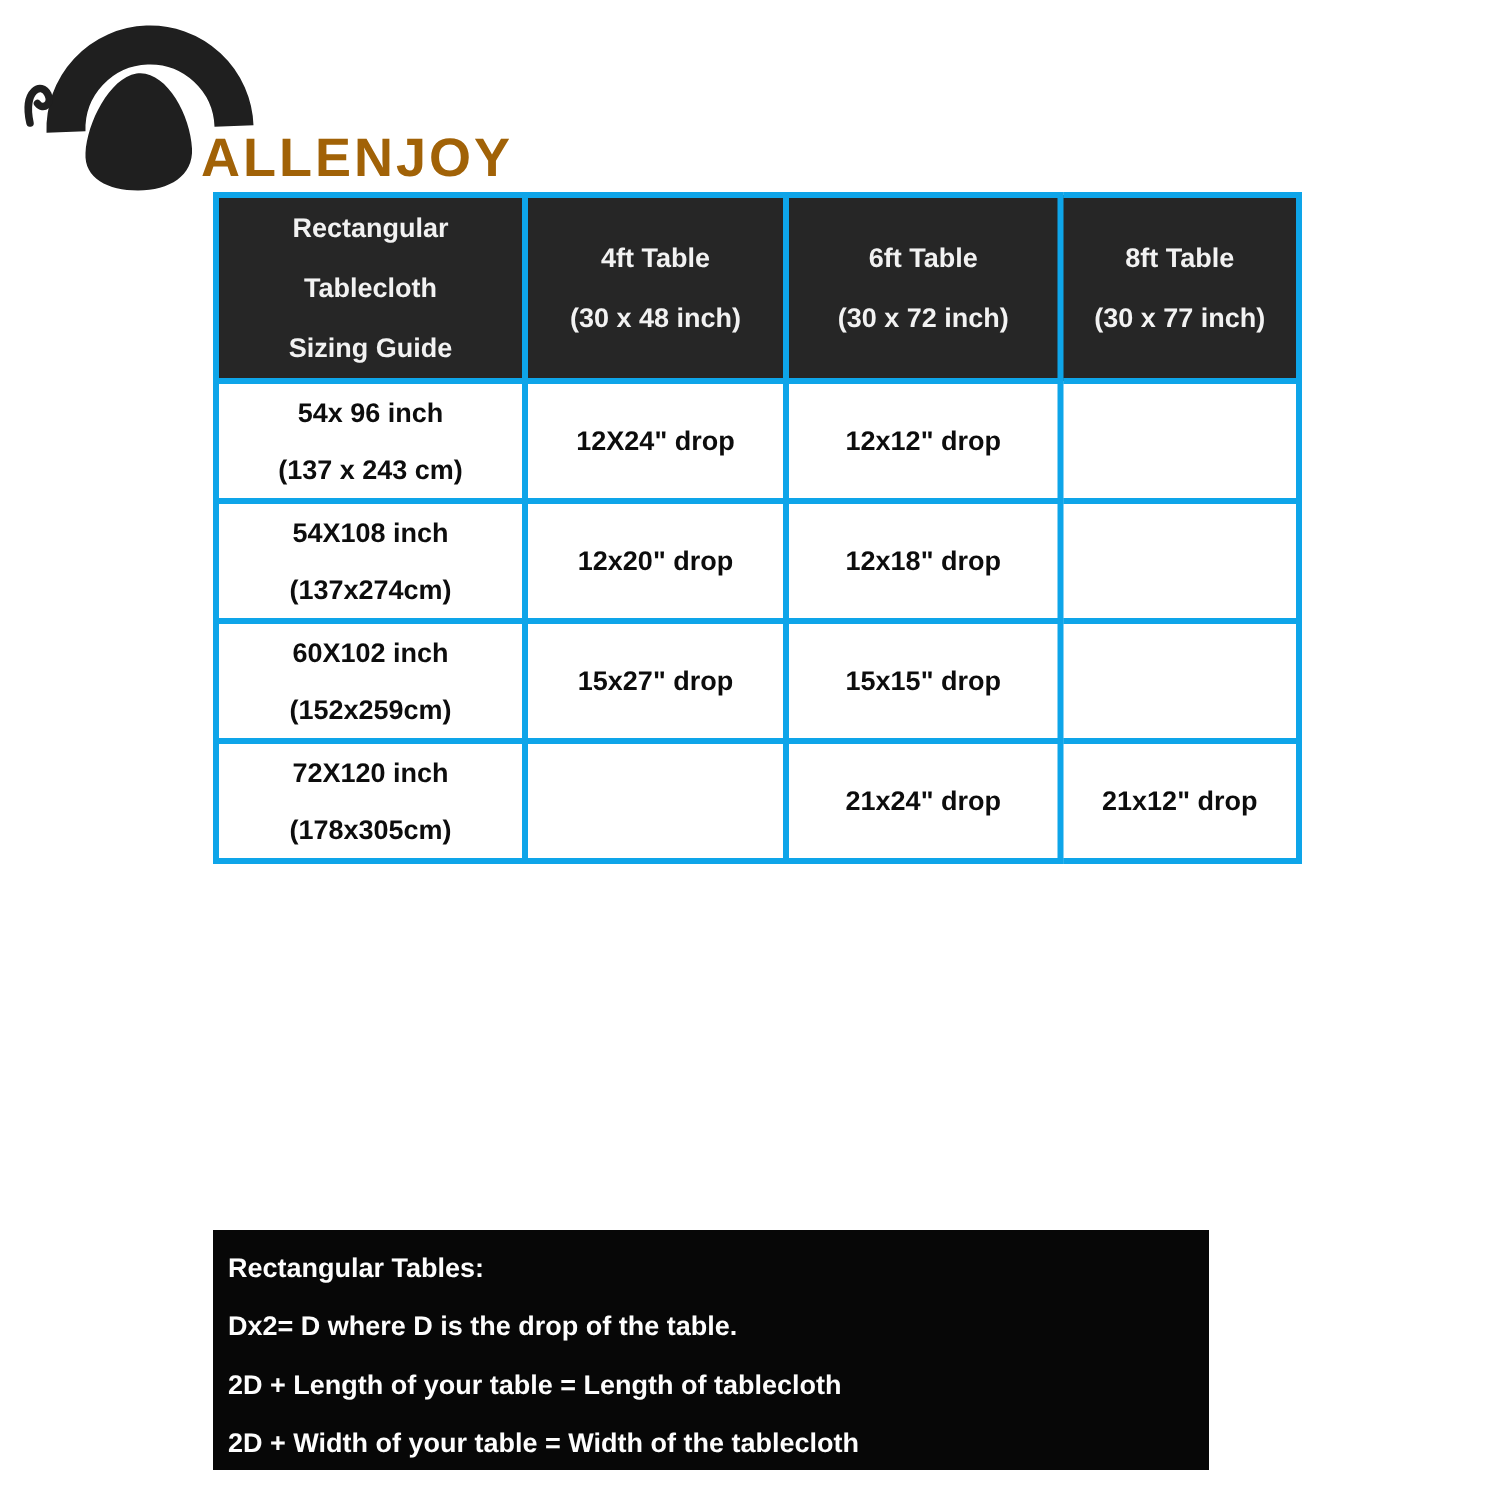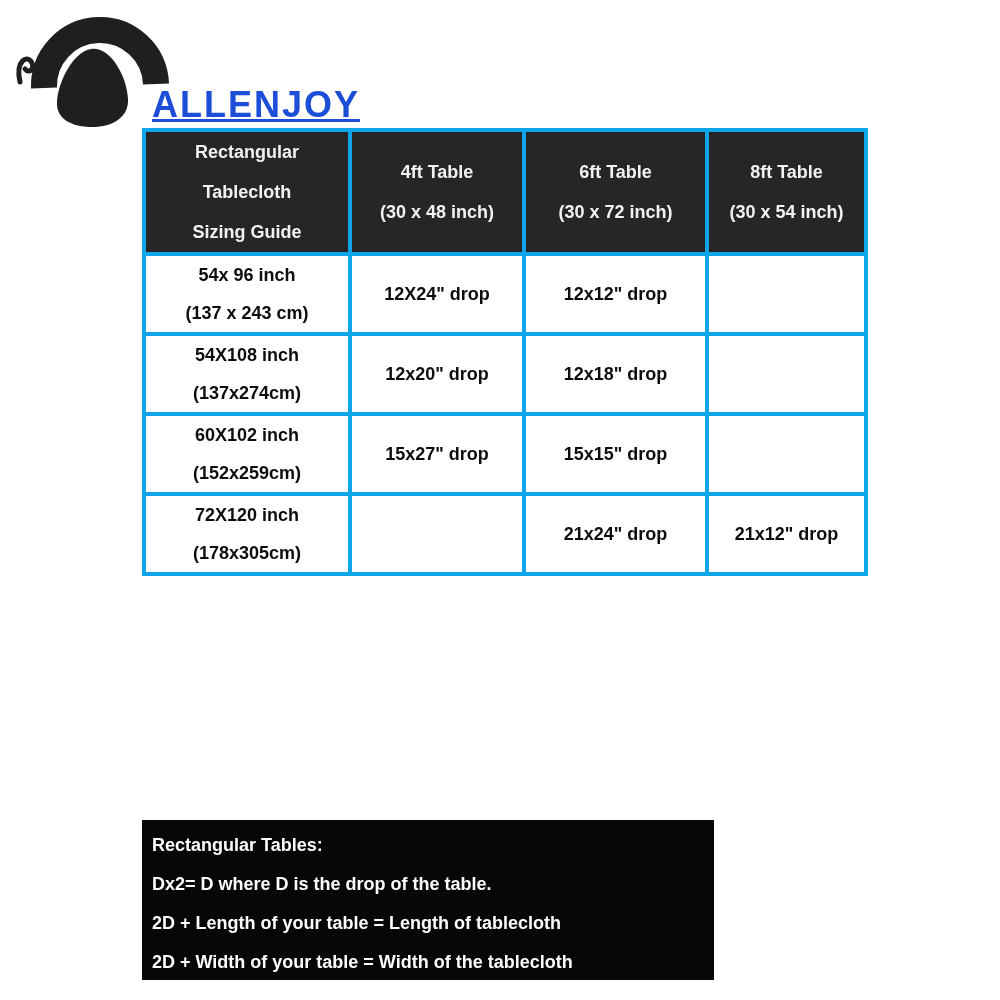--- a/index.html
+++ b/index.html
@@ -6,24 +6,23 @@
   html,body { background:#ffffff; }
   body { font-family:"Liberation Sans", sans-serif; }
   .canvas {
     position:relative; width:1000px; height:1000px;
     background:#ffffff; overflow:hidden;
   }
 
   
   .logo-svg { position:absolute; left:12px; top:6px; width:180px; height:125px; }
   .brand-text {
-    position:absolute; left:152px; top:84px;
+    position:absolute; left:134px; top:84px;
     font-size:36px; font-weight:bold; letter-spacing:2px;
-    color:#1d4ed8;
-    text-decoration:underline;
+    color:#a16207;
   }
 
   
   table.sizing {
     position:absolute; left:142px; top:128px; width:722px;
     border-collapse:collapse; table-layout:fixed;
     border:3px solid #0d0d0d;
   }
   table.sizing td {
     border:4px solid #0ea5e9;
@@ -32,21 +31,21 @@
     padding:0;
   }
   tr.head td  { background:#262626; color:#f2f2f2; height:123px; }
   tr.sub td   { background:#7d7d7d; color:#fafafa; height:77px; }
   tr.data td  { background:#ffffff; height:57px; }
   .cell-line  { display:block; line-height:38px; }
   tr.head .cell-line { line-height:40px; }
 
   
   .notes {
-    position:absolute; left:142px; top:820px; width:572px; height:160px;
+    position:absolute; left:142px; top:820px; width:664px; height:160px;
     background:#070707; color:#fdfdfd;
     padding:6px 0 0 10px;
   }
   .notes .note-line {
     display:block; text-align:left;
     font-weight:bold; font-size:18px; line-height:39px;
   }
 </style>
 </head>
 <body>
@@ -77,21 +76,21 @@
         <td>
           <span class="cell-line">4ft Table</span>
           <span class="cell-line">(30 x 48 inch)</span>
         </td>
         <td>
           <span class="cell-line">6ft Table</span>
           <span class="cell-line">(30 x 72 inch)</span>
         </td>
         <td>
           <span class="cell-line">8ft Table</span>
-          <span class="cell-line">(30 x 54 inch)</span>
+          <span class="cell-line">(30 x 77 inch)</span>
         </td>
       </tr>
 
 
       <tr class="data">
         <td>
           <span class="cell-line">54x 96 inch</span>
           <span class="cell-line">(137 x 243 cm)</span>
         </td>
         <td>12X24" drop</td>

